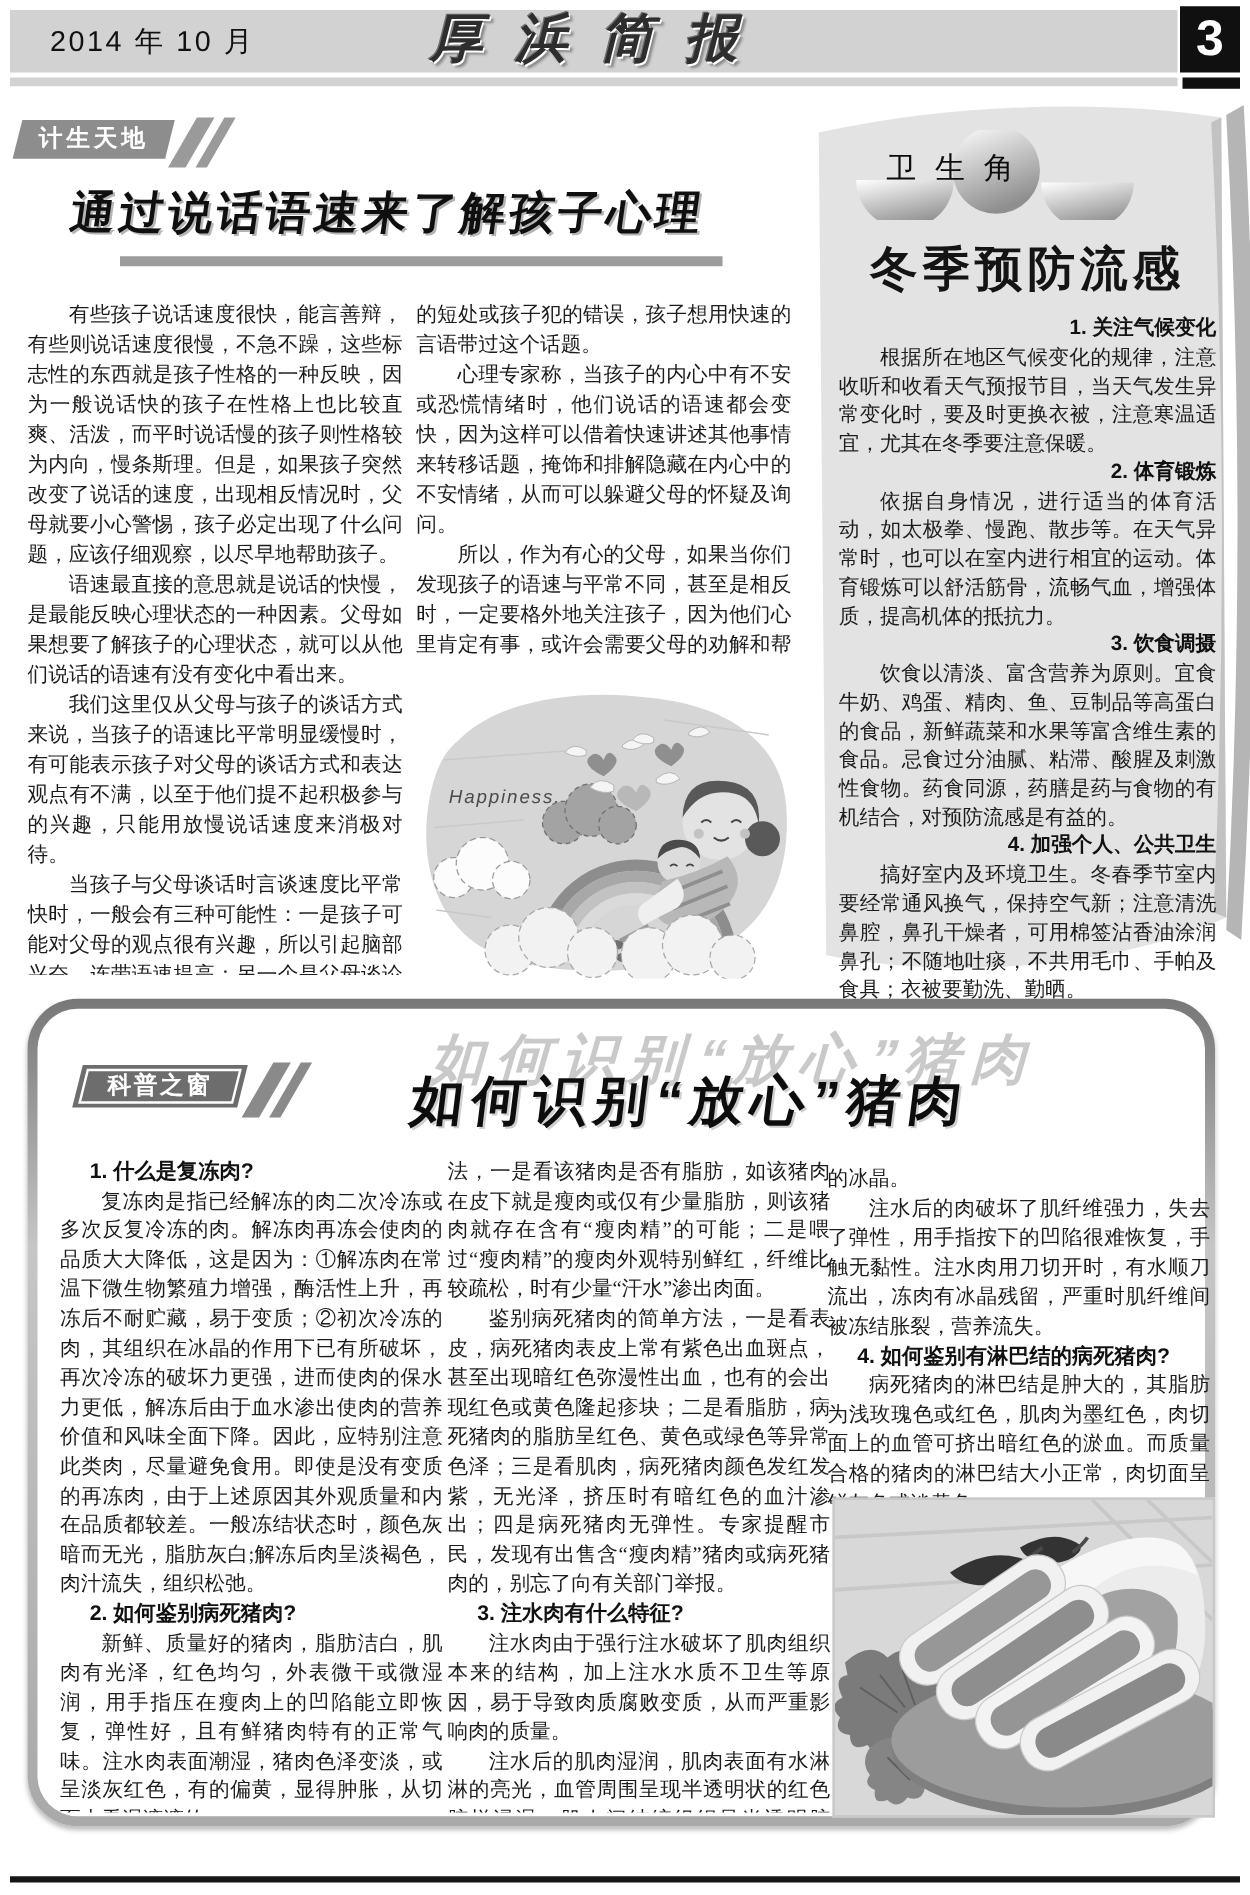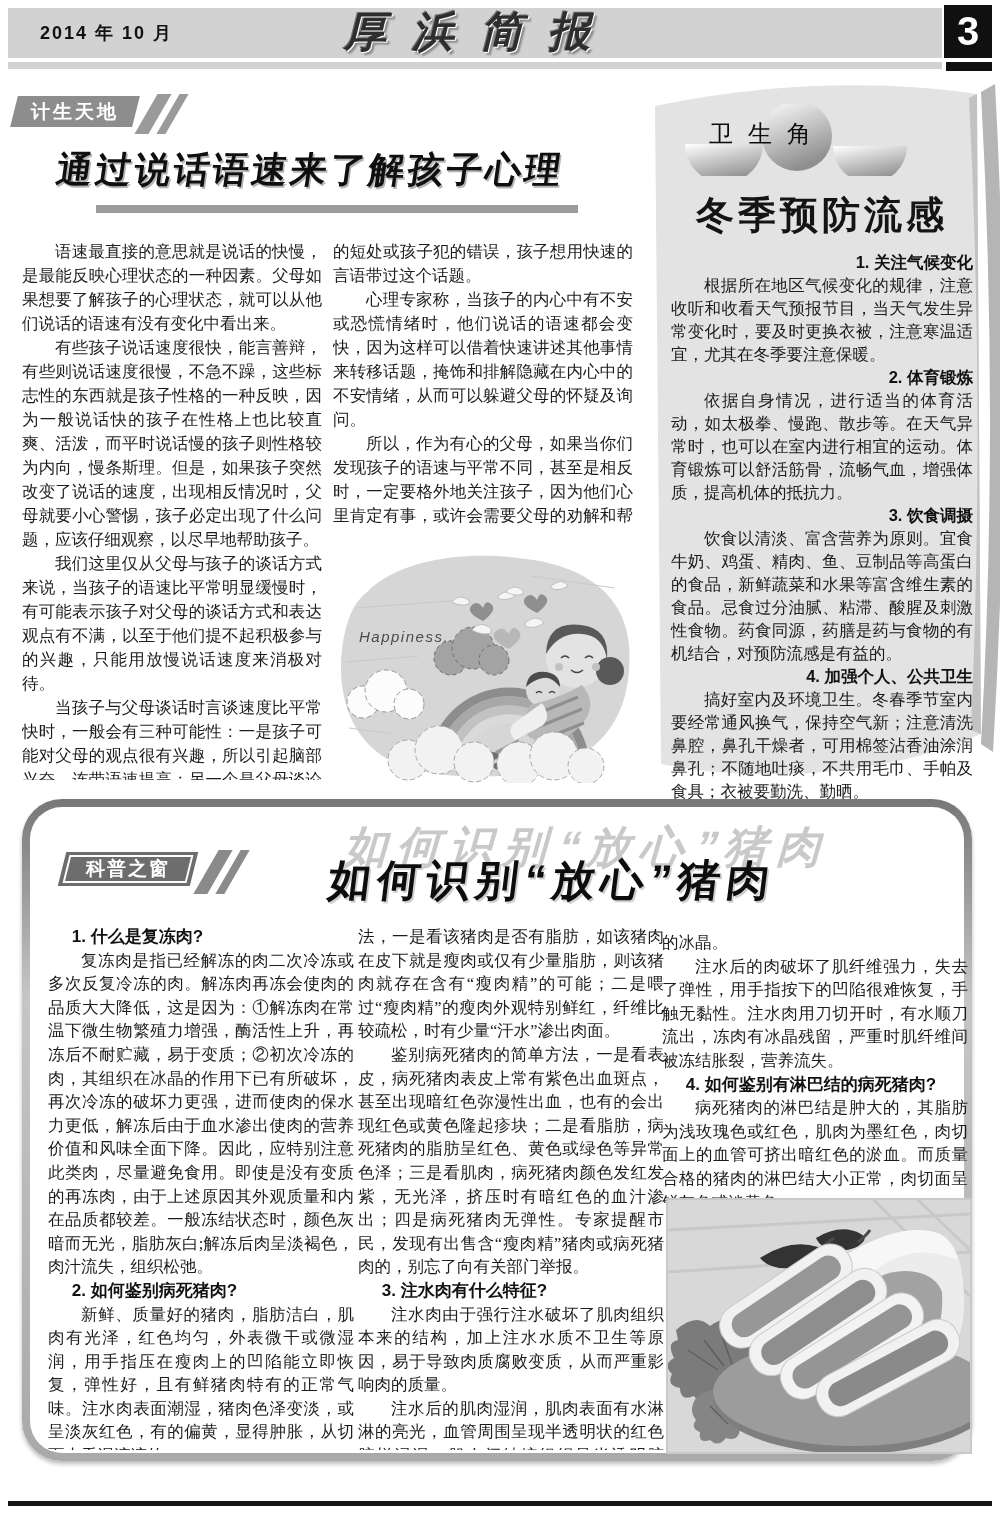--- a/index.html
+++ b/index.html
@@ -3,21 +3,21 @@
 <meta charset="utf-8">
 <style>
   html,body{margin:0;padding:0;background:#fff;}
   .page{position:relative;width:1000px;height:1516px;background:#fff;overflow:hidden;
         font-family:"Liberation Serif","DejaVu Serif",serif;}
   .abs{position:absolute;}
   .sans{font-family:"Liberation Sans","DejaVu Sans",sans-serif;}
 
   
   .header-bar{left:8px;top:8px;width:934px;height:50px;background:#d2d2d2;}
-  .date{left:40px;top:8px;height:42px;line-height:50px;font-size:18px;font-weight:bold;color:#111;letter-spacing:2px;}
+  .date{left:40px;top:8px;height:42px;line-height:50px;font-size:23px;font-weight:normal;color:#111;letter-spacing:2px;}
   .masthead{left:230px;top:6px;width:500px;height:52px;line-height:52px;text-align:center;
             font-size:42px;font-weight:900;font-style:italic;letter-spacing:26px;color:#2e2e2e;
             text-shadow:1px 1px 0 #fff,3px 3px 2px #8a8a8a,-1px -1px 0 #6f6f6f;}
   .pagenum-box{left:944px;top:5px;width:48px;height:53px;background:#101010;color:#fff;
                text-align:center;line-height:53px;font-size:40px;font-weight:bold;}
   .header-rule{left:8px;top:62px;width:934px;height:7px;background:#d2d2d2;}
   .pagenum-rule{left:946px;top:62px;width:46px;height:9px;background:#101010;}
   .bottom-rule{left:8px;top:1501px;width:984px;height:5px;background:#161616;}
 
   
@@ -100,22 +100,22 @@
   <div class="abs badge fam-badge">
     <span class="txt">计生天地</span>
   </div>
   <div class="abs slash fam-slash1"></div>
   <div class="abs slash fam-slash2"></div>
 
   <div class="abs fam-title">通过说话语速来了解孩子心理</div>
   <div class="abs fam-title-bar"></div>
 
   <div class="abs col fam-col1">
+    <p>有些孩子说话速度很快，能言善辩，有些则说话速度很慢，不急不躁，这些标志性的东西就是孩子性格的一种反映，因为一般说话快的孩子在性格上也比较直爽、活泼，而平时说话慢的孩子则性格较为内向，慢条斯理。但是，如果孩子突然改变了说话的速度，出现相反情况时，父母就要小心警惕，孩子必定出现了什么问题，应该仔细观察，以尽早地帮助孩子。</p>
     <p>语速最直接的意思就是说话的快慢，是最能反映心理状态的一种因素。父母如果想要了解孩子的心理状态，就可以从他们说话的语速有没有变化中看出来。</p>
-    <p>有些孩子说话速度很快，能言善辩，有些则说话速度很慢，不急不躁，这些标志性的东西就是孩子性格的一种反映，因为一般说话快的孩子在性格上也比较直爽、活泼，而平时说话慢的孩子则性格较为内向，慢条斯理。但是，如果孩子突然改变了说话的速度，出现相反情况时，父母就要小心警惕，孩子必定出现了什么问题，应该仔细观察，以尽早地帮助孩子。</p>
     <p>我们这里仅从父母与孩子的谈话方式来说，当孩子的语速比平常明显缓慢时，有可能表示孩子对父母的谈话方式和表达观点有不满，以至于他们提不起积极参与的兴趣，只能用放慢说话速度来消极对待。</p>
     <p>当孩子与父母谈话时言谈速度比平常快时，一般会有三种可能性：一是孩子可能对父母的观点很有兴趣，所以引起脑部兴奋，连带语速提高；另一个是父母谈论的话题涉及孩子</p>
   </div>
   <div class="abs col fam-col2">
     <p class="cont">的短处或孩子犯的错误，孩子想用快速的言语带过这个话题。</p>
     <p>心理专家称，当孩子的内心中有不安或恐慌情绪时，他们说话的语速都会变快，因为这样可以借着快速讲述其他事情来转移话题，掩饰和排解隐藏在内心中的不安情绪，从而可以躲避父母的怀疑及询问。</p>
     <p>所以，作为有心的父母，如果当你们发现孩子的语速与平常不同，甚至是相反时，一定要格外地关注孩子，因为他们心里肯定有事，或许会需要父母的劝解和帮助。</p>
   </div>
 
   <div class="abs illu">

